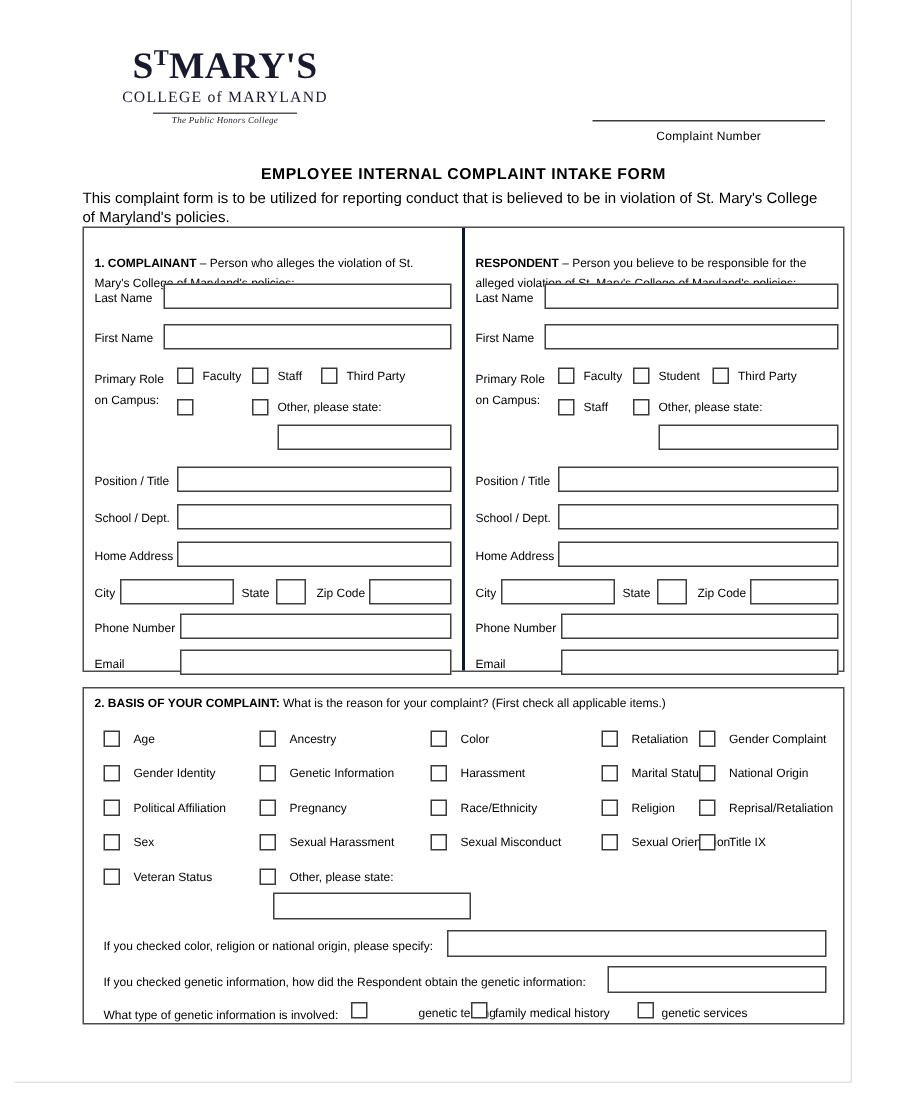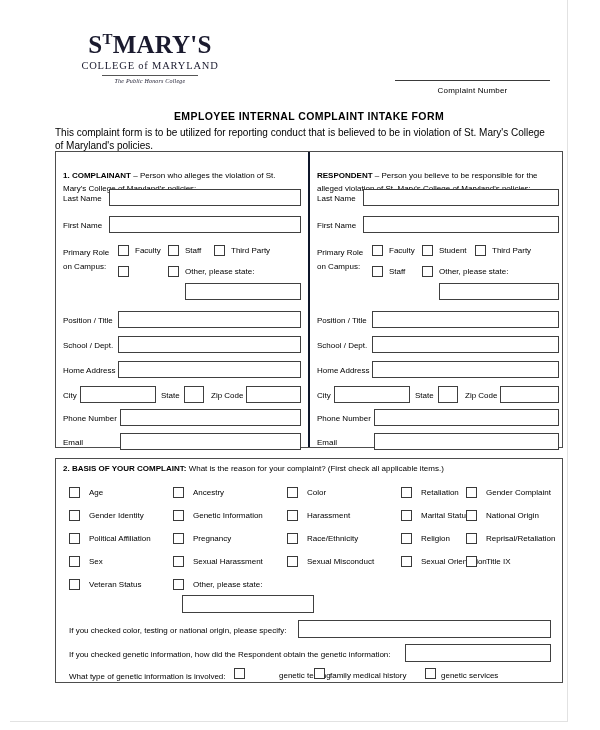--- a/index.html
+++ b/index.html
@@ -365,21 +365,21 @@
 
     <div class="cb" style="left:410px; top:28px;"></div>
     <div class="cb-lab" style="left:430px; top:28px;">Gender Complaint</div>
     <div class="cb" style="left:410px; top:51px;"></div>
     <div class="cb-lab" style="left:430px; top:51px;">National Origin</div>
     <div class="cb" style="left:410px; top:74px;"></div>
     <div class="cb-lab" style="left:430px; top:74px;">Reprisal/Retaliation</div>
     <div class="cb" style="left:410px; top:97px;"></div>
     <div class="cb-lab" style="left:430px; top:97px;">Title IX</div>
 
-    <div class="q-label" style="left:13px; top:166px;">If you checked color, testing or national origin, please specify:</div>
+    <div class="q-label" style="left:13px; top:166px;">If you checked color, religion or national origin, please specify:</div>
     <div class="box" style="left:242px; top:161px; width:253px; height:18px;"></div>
 
     <div class="q-label" style="left:13px; top:190px;">If you checked genetic information, how did the Respondent obtain the genetic information:</div>
     <div class="box" style="left:349px; top:185px; width:146px; height:18px;"></div>
 
     <div class="q-label" style="left:13px; top:212px;">What type of genetic information is involved:</div>
     <div class="cb" style="left:178px; top:209px;"></div>
     <div class="cb-lab" style="left:194px; top:211px;margin-left:29px;">genetic testing</div>
     <div class="cb" style="left:258px; top:209px;"></div>
     <div class="cb-lab" style="left:274px; top:211px;">family medical history</div>

